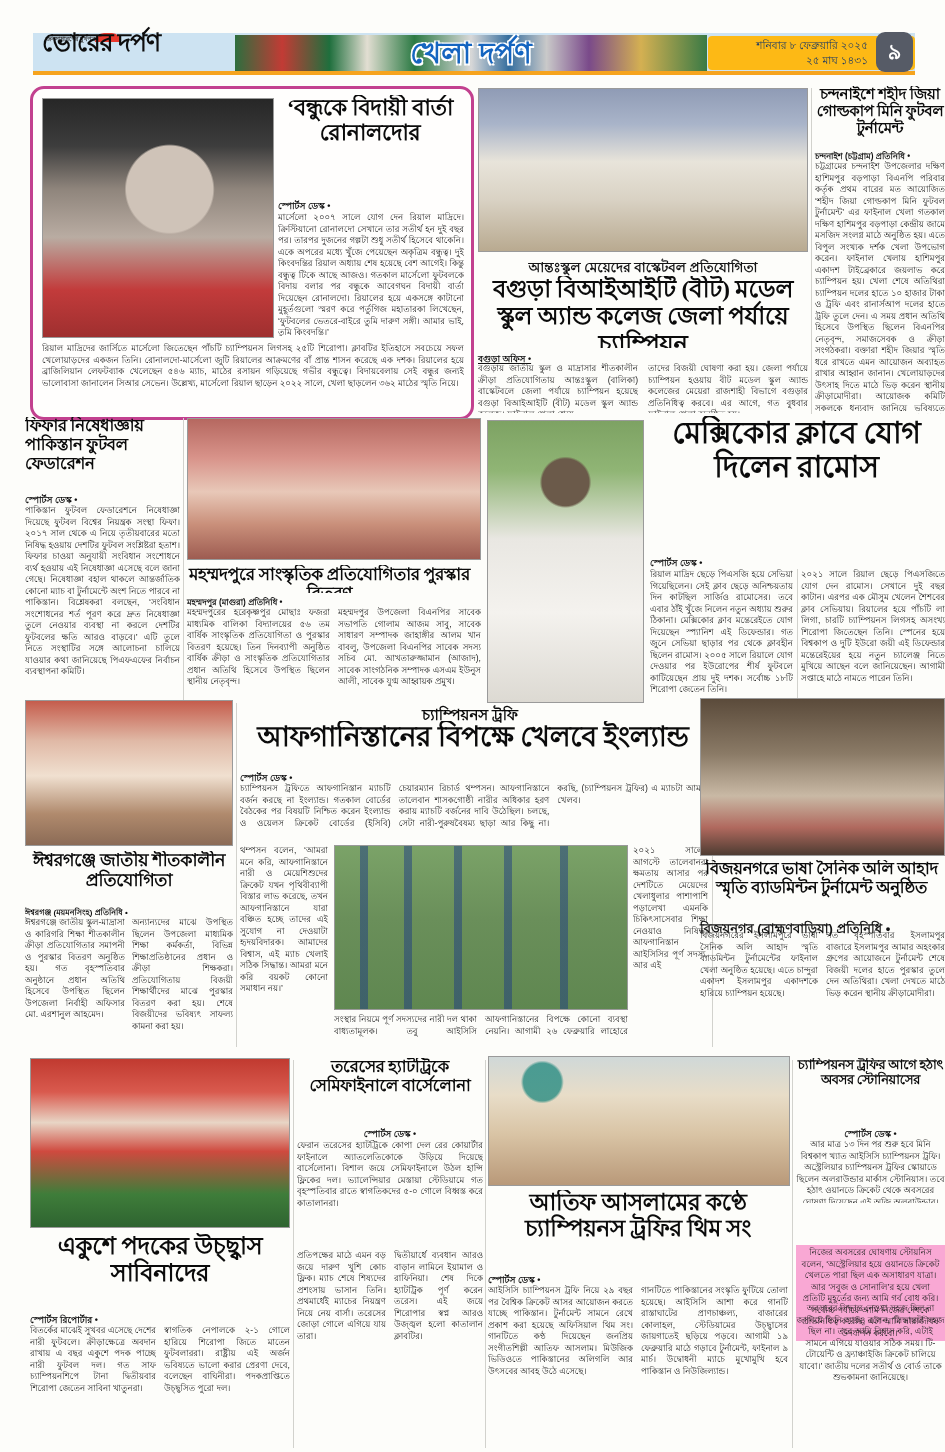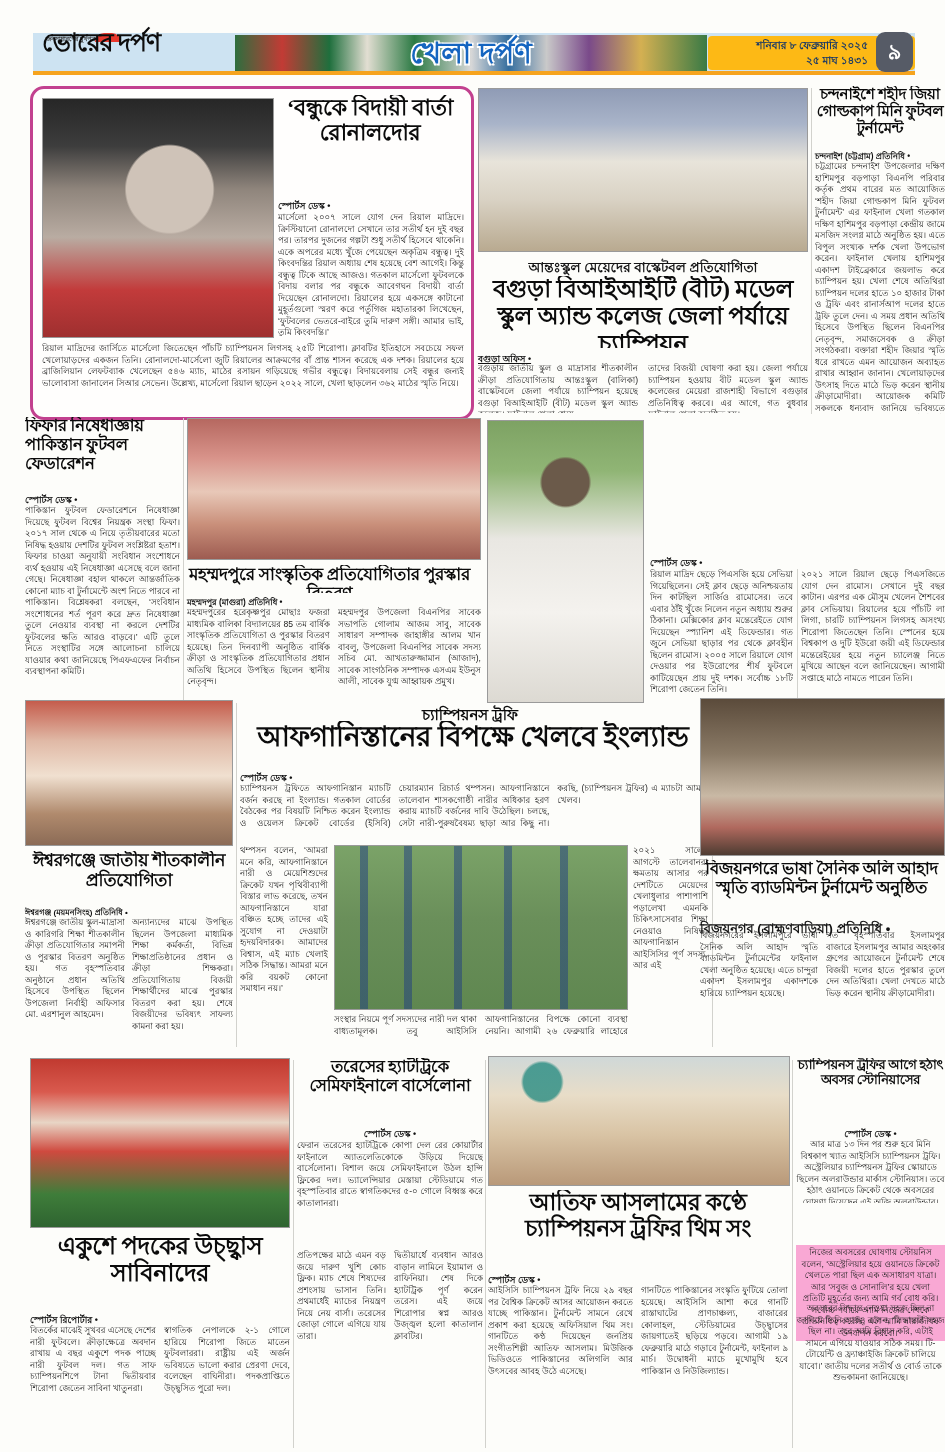--- a/index.html
+++ b/index.html
@@ -16,21 +16,21 @@
   .caption{font-weight:bold;color:#161616;text-align:center;}
   .photo{background:#bbb;box-shadow:0 0 0 1px #9a9a9a inset;}
   .vline{position:absolute;width:1px;background:#d2d2cd;}
   .quote-hl{background:#f9a8d4;display:block;padding:2px 3px;text-align:center;margin-top:40px;}
   .masthead-band{background:#cde3f2;}
   .orange-rule{background:#f6a41e;}
   .paper-logo{font-weight:bold;color:#0d0d0d;font-family:"Liberation Serif",serif;letter-spacing:-1px;}
   .section-title{font-weight:bold;color:#1565c0;
      text-shadow:-1.5px -1.5px 0 #fff,1.5px -1.5px 0 #fff,-1.5px 1.5px 0 #fff,1.5px 1.5px 0 #fff;}
   .date-box{background:#fdb915;border-radius:4px;}
-  .date-text{font-size:10.5px;font-weight:bold;color:#1b3a66;text-align:right;line-height:1.45;}
+  .date-text{font-size:10.5px;font-weight:normal;color:#1b3a66;text-align:right;line-height:1.45;}
   .page-num{background:#565b66;color:#fff;border-radius:9px;text-align:center;font-weight:bold;}
   .pink-box{border:3px solid #c2418f;border-radius:14px;background:#fffefd;}
 </style>
 </head>
 <body>
 
 <div class="page">
 
   <div class="abs masthead-band" style="left:33px;top:33px;width:882px;height:39px;"></div>
   <div class="abs orange-rule" style="left:33px;top:71px;width:882px;height:4px;"></div>
@@ -73,26 +73,27 @@
 
   <div class="headline abs left" style="left:25px;top:417px;width:158px;height:74px;font-size:16.5px;">ফিফার নিষেধাজ্ঞায় পাকিস্তান ফুটবল ফেডারেশন</div>
   <div class="byline abs" style="left:25px;top:493px;">স্পোর্টস ডেস্ক •</div>
   <div class="body-text abs" style="left:25px;top:505px;width:155px;height:194px;">পাকিস্তান ফুটবল ফেডারেশনে নিষেধাজ্ঞা দিয়েছে ফুটবল বিশ্বের নিয়ন্ত্রক সংস্থা ফিফা। ২০১৭ সাল থেকে এ নিয়ে তৃতীয়বারের মতো নিষিদ্ধ হওয়ায় দেশটির ফুটবল সংশ্লিষ্টরা হতাশ। ফিফার চাওয়া অনুযায়ী সংবিধান সংশোধনে ব্যর্থ হওয়ায় এই নিষেধাজ্ঞা এসেছে বলে জানা গেছে। নিষেধাজ্ঞা বহাল থাকলে আন্তর্জাতিক কোনো ম্যাচ বা টুর্নামেন্টে অংশ নিতে পারবে না পাকিস্তান। বিশ্লেষকরা বলছেন, ‘সংবিধান সংশোধনের শর্ত পূরণ করে দ্রুত নিষেধাজ্ঞা তুলে নেওয়ার ব্যবস্থা না করলে দেশটির ফুটবলের ক্ষতি আরও বাড়বে।’ এটি তুলে নিতে সংস্থাটির সঙ্গে আলোচনা চালিয়ে যাওয়ার কথা জানিয়েছে পিএফএফের নির্বাচন ব্যবস্থাপনা কমিটি।</div>
   <div class="vline" style="left:183px;top:418px;height:282px;"></div>
 
   <div class="abs photo" style="left:187px;top:418px;width:294px;height:142px;
        background:linear-gradient(180deg,#b5675f 0%,#d8938a 28%,#e8c8b8 52%,#c98f7a 75%,#9c5a50 100%);"></div>
   <div class="headline abs" style="left:178px;top:565px;width:303px;height:28px;font-size:17px;">মহম্মদপুরে সাংস্কৃতিক প্রতিযোগিতার পুরস্কার বিতরণ</div>
   <div class="byline abs" style="left:187px;top:596px;font-size:8.3px;">মহম্মদপুর (মাগুরা) প্রতিনিধি •</div>
-  <div class="body-text abs" style="left:187px;top:607px;width:143px;height:94px;">মহম্মদপুরের হরেকৃষ্ণপুর মোছাঃ ফজরা মাধ্যমিক বালিকা বিদ্যালয়ের 85 তম বার্ষিক সাংস্কৃতিক প্রতিযোগিতা ও পুরস্কার বিতরণ হয়েছে। তিন দিনব্যাপী অনুষ্ঠিত বার্ষিক ক্রীড়া ও সাংস্কৃতিক প্রতিযোগিতার প্রধান অতিথি হিসেবে উপস্থিত ছিলেন স্থানীয় নেতৃবৃন্দ।</div>
+  <div class="body-text abs" style="left:187px;top:607px;width:143px;height:94px;">মহম্মদপুরের হরেকৃষ্ণপুর মোছাঃ ফজরা মাধ্যমিক বালিকা বিদ্যালয়ের ৫৬ তম বার্ষিক সাংস্কৃতিক প্রতিযোগিতা ও পুরস্কার বিতরণ হয়েছে। তিন দিনব্যাপী অনুষ্ঠিত বার্ষিক ক্রীড়া ও সাংস্কৃতিক প্রতিযোগিতার প্রধান অতিথি হিসেবে উপস্থিত ছিলেন স্থানীয় নেতৃবৃন্দ।</div>
   <div class="body-text abs" style="left:338px;top:607px;width:143px;height:94px;">মহম্মদপুর উপজেলা বিএনপির সাবেক সভাপতি গোলাম আজম সাবু, সাবেক সাধারণ সম্পাদক জাহাঙ্গীর আলম খান বাবলু, উপজেলা বিএনপির সাবেক সদস্য সচিব মো. আখতারুজ্জামান (আজাদ), সাবেক সাংগঠনিক সম্পাদক এসএম ইউনুস আলী, সাবেক যুগ্ম আহ্বায়ক প্রমুখ।</div>
 
   <div class="abs photo" style="left:487px;top:420px;width:157px;height:283px;
        background:radial-gradient(circle at 50% 22%,#6b5a4a 0 10%,transparent 11%),
                   linear-gradient(180deg,#7da263 0%,#90b575 18%,#e9e7e2 42%,#f4f2ee 68%,#dcd9d2 100%);"></div>
+  <div class="headline abs" style="left:648px;top:416px;width:297px;height:138px;font-size:30px;">মেক্সিকোর ক্লাবে যোগ দিলেন রামোস</div>
   <div class="byline abs" style="left:650px;top:556px;">স্পোর্টস ডেস্ক •</div>
   <div class="body-text abs" style="left:650px;top:569px;width:143px;height:134px;">রিয়াল মাদ্রিদ ছেড়ে পিএসজি হয়ে সেভিয়া গিয়েছিলেন। সেই ক্লাব ছেড়ে অনিশ্চয়তায় দিন কাটছিল সার্জিও রামোসের। তবে এবার ঠাঁই খুঁজে নিলেন নতুন অধ্যায় শুরুর ঠিকানা। মেক্সিকোর ক্লাব মন্তেরেইতে যোগ দিয়েছেন স্প্যানিশ এই ডিফেন্ডার। গত জুনে সেভিয়া ছাড়ার পর থেকে ক্লাবহীন ছিলেন রামোস। ২০০৫ সালে রিয়ালে যোগ দেওয়ার পর ইউরোপের শীর্ষ ফুটবলে কাটিয়েছেন প্রায় দুই দশক। সর্বোচ্চ ১৮টি শিরোপা জেতেন তিনি।</div>
   <div class="body-text abs" style="left:801px;top:569px;width:144px;height:134px;">২০২১ সালে রিয়াল ছেড়ে পিএসজিতে যোগ দেন রামোস। সেখানে দুই বছর কাটান। এরপর এক মৌসুম খেলেন শৈশবের ক্লাব সেভিয়ায়। রিয়ালের হয়ে পাঁচটি লা লিগা, চারটি চ্যাম্পিয়নস লিগসহ অসংখ্য শিরোপা জিতেছেন তিনি। স্পেনের হয়ে বিশ্বকাপ ও দুটি ইউরো জয়ী এই ডিফেন্ডার মন্তেরেইয়ের হয়ে নতুন চ্যালেঞ্জ নিতে মুখিয়ে আছেন বলে জানিয়েছেন। আগামী সপ্তাহে মাঠে নামতে পারেন তিনি।</div>
   <div class="vline" style="left:797px;top:569px;height:134px;"></div>
 
   <div class="kicker abs" style="left:330px;top:703px;width:280px;font-size:15px;">চ্যাম্পিয়নস ট্রফি</div>
   <div class="headline abs" style="left:238px;top:721px;width:470px;height:46px;font-size:28px;">আফগানিস্তানের বিপক্ষে খেলবে ইংল্যান্ড</div>
   <div class="byline abs" style="left:240px;top:771px;">স্পোর্টস ডেস্ক •</div>
   <div class="body-text abs" style="left:240px;top:783px;width:468px;height:58px;column-count:3;column-gap:8px;">চ্যাম্পিয়নস ট্রফিতে আফগানিস্তান ম্যাচটি বর্জন করছে না ইংল্যান্ড। গতকাল বোর্ডের বৈঠকের পর বিষয়টি নিশ্চিত করেন ইংল্যান্ড ও ওয়েলস ক্রিকেট বোর্ডের (ইসিবি) চেয়ারম্যান রিচার্ড থম্পসন। আফগানিস্তানে তালেবান শাসকগোষ্ঠী নারীর অধিকার হরণ করায় ম্যাচটি বর্জনের দাবি উঠেছিল। চলছে, সেটা নারী-পুরুষবৈষম্য ছাড়া আর কিছু না। করছি, (চ্যাম্পিয়নস ট্রফির) এ ম্যাচটা আমরা খেলব।</div>
   <div class="abs photo" style="left:334px;top:845px;width:294px;height:165px;

